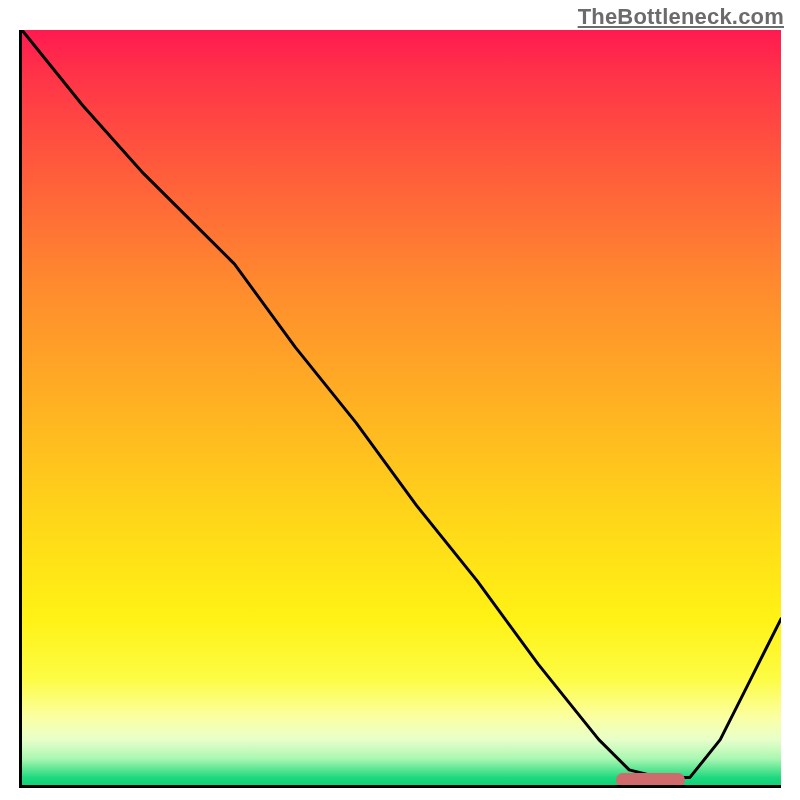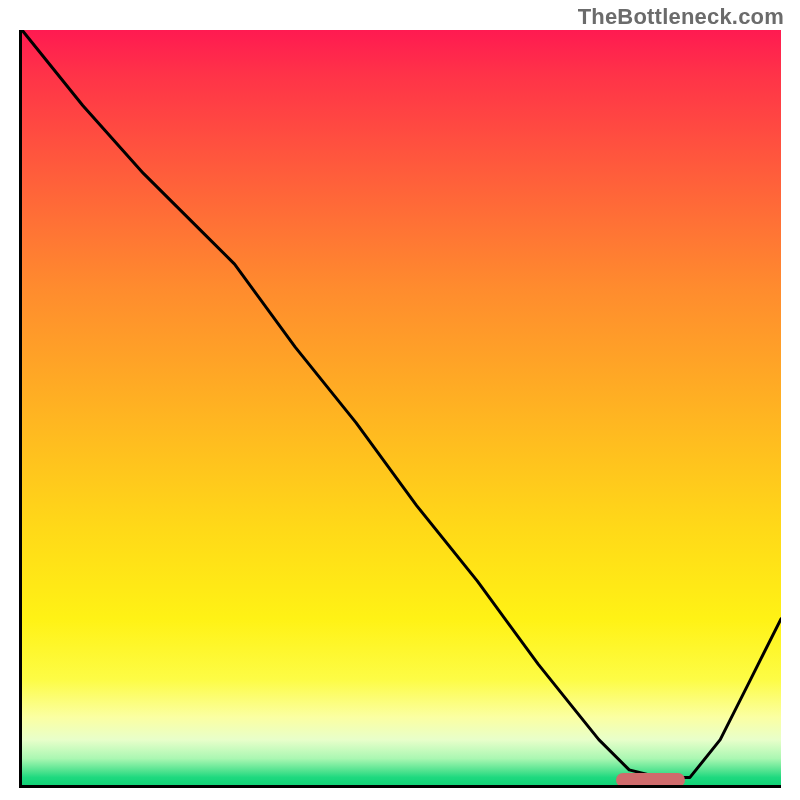--- a/index.html
+++ b/index.html
@@ -12,20 +12,21 @@
     position: relative;
   }
   .watermark {
     position: absolute;
     top: 4px;
     right: 16px;
     font-size: 22px;
     font-weight: bold;
     color: #6b6b6b;
     letter-spacing: 0.2px;
+    text-decoration: underline;
   }
   .plot-frame {
     position: absolute;
     left: 19px;
     top: 30px;
     width: 762px;
     height: 758px;
     border-left: 3px solid #000;
     border-bottom: 3px solid #000;
     box-sizing: border-box;

